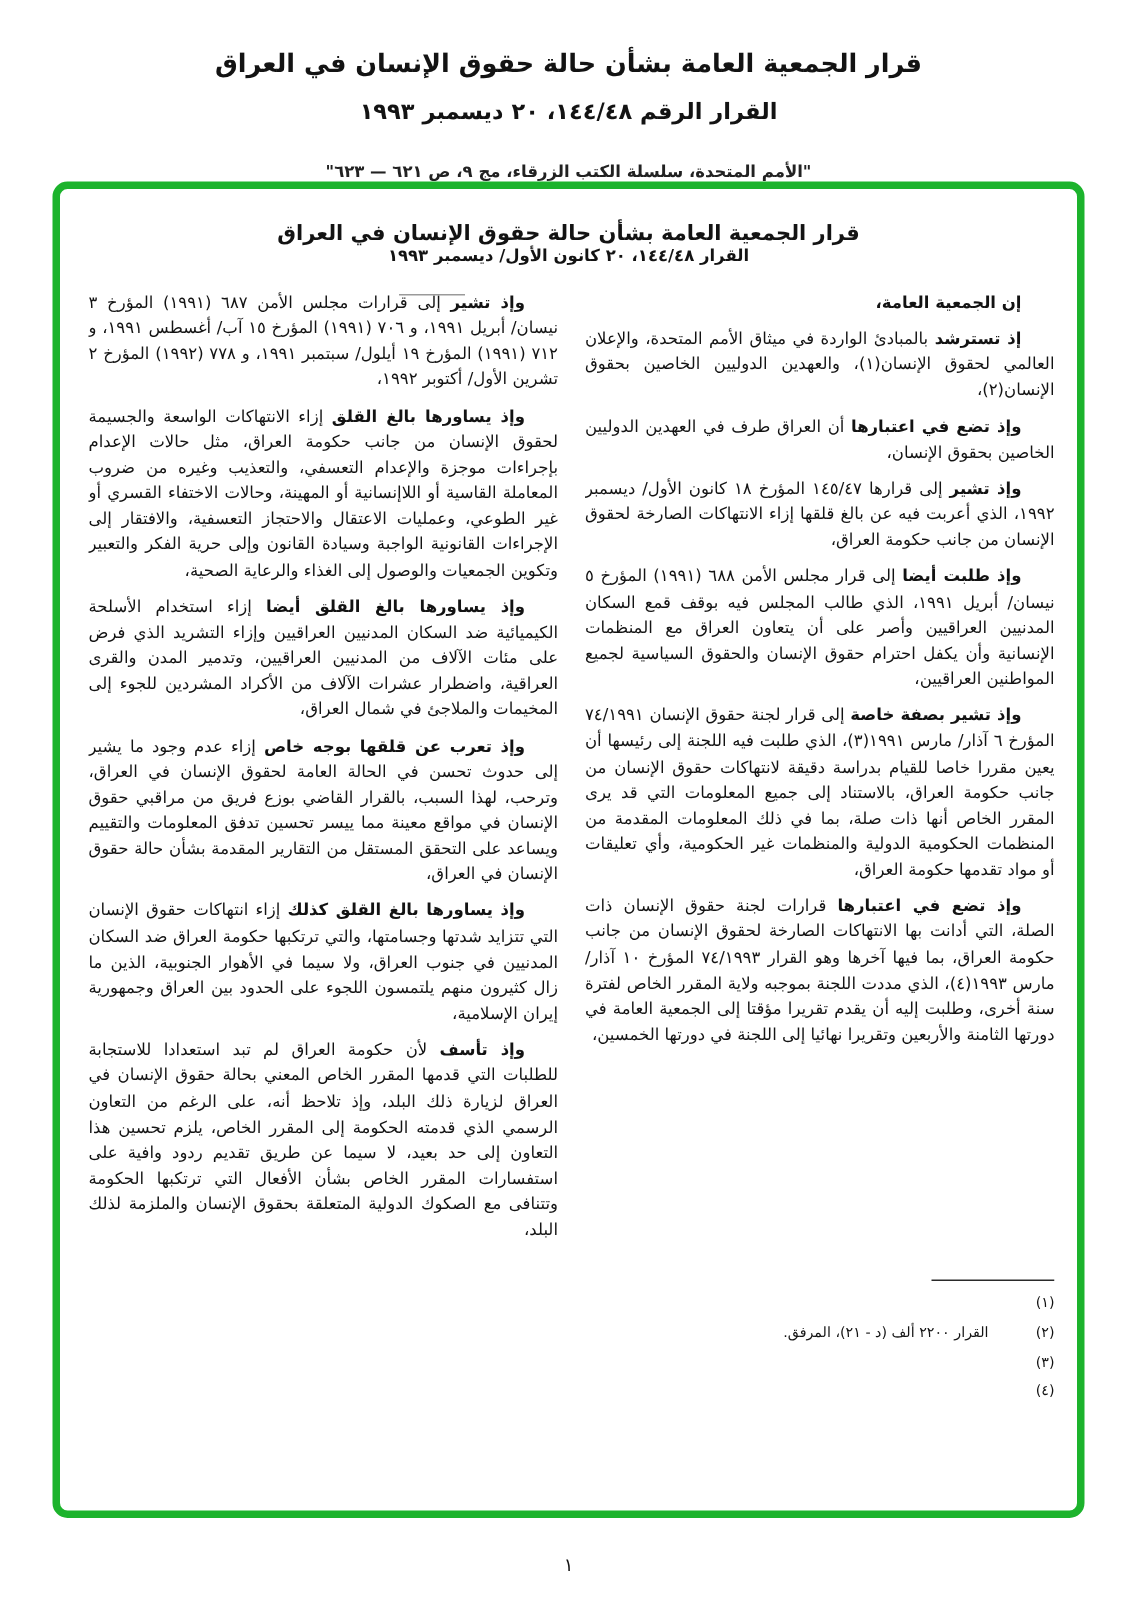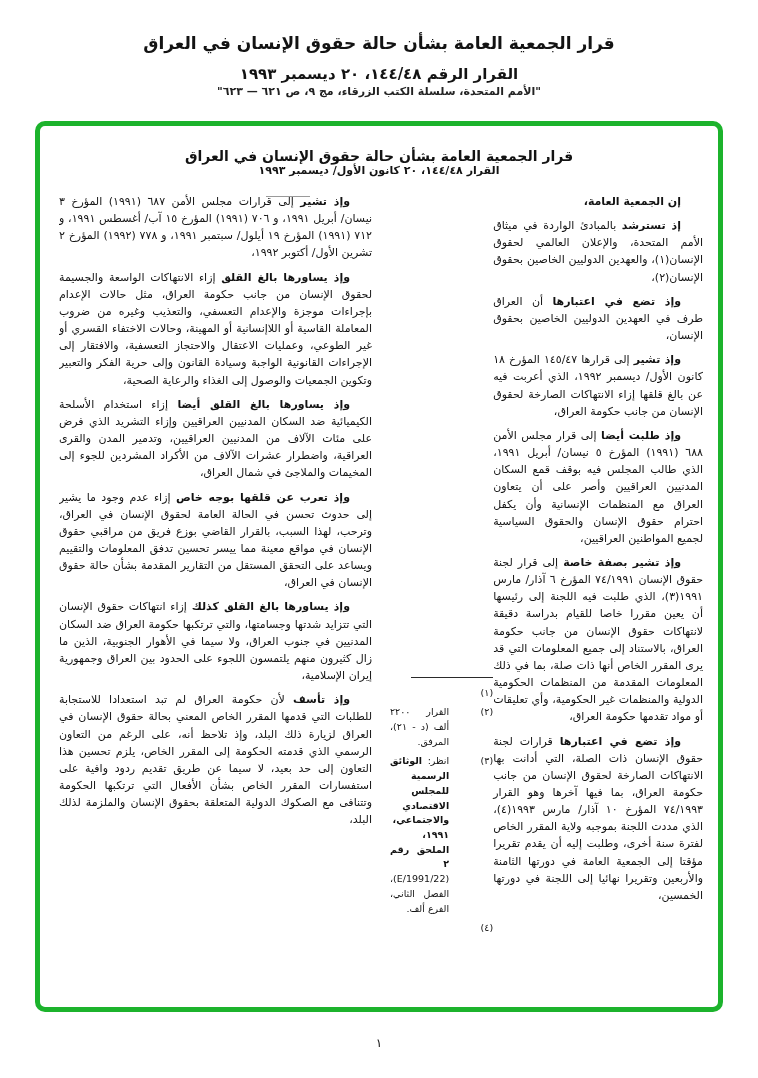--- a/index.html
+++ b/index.html
@@ -3,35 +3,35 @@
 <meta charset="utf-8">
 <style>
   html,body{margin:0;padding:0;background:#fff;}
   .page{
     width:758px;height:1078px;position:relative;overflow:hidden;
     background:#fff;color:#131313;
     font-family:"DejaVu Sans",sans-serif;
   }
   .doc-header{direction:rtl;text-align:center;padding-top:33px;}
   .h1{font-size:17px;font-weight:bold;letter-spacing:0;line-height:1.25;margin-bottom:11px;}
-  .h2{font-size:15px;font-weight:bold;margin-bottom:2px;}
+  .h2{font-size:15px;font-weight:bold;margin-bottom:25px;}
   .h3{font-size:11px;font-weight:bold;color:#222;}
   .green-box{
     position:absolute;left:35px;top:121px;width:678px;height:881px;
     border:5px solid #1cb32c;border-radius:10px;direction:rtl;
     background:#fff;box-sizing:content-box;
   }
   .box-title{margin-top:22px;text-align:center;font-size:14px;font-weight:bold;}
   .box-subtitle{text-align:center;font-size:11px;font-weight:bold;}
   .columns{
     display:flex;direction:rtl;gap:18px;
     padding:16px 15px 0 19px;height:776px;overflow:hidden;box-sizing:border-box;
   }
   .col{flex:1;font-size:11px;line-height:1.56;text-align:justify;overflow:hidden;}
-  .col-right{display:flex;flex-direction:row;}
+  .col-right{display:flex;flex-direction:column;}
   .col-left{position:relative;}
   .cont-mark{position:absolute;top:3px;right:62px;width:44px;border-top:1px solid #9a9a9a;}
   .para{margin:0 0 7px 0;text-indent:22px;}
   .b{font-weight:bold;}
   .footnotes{margin-top:auto;padding-bottom:12px;}
   .fn-sep{width:82px;border-top:1.5px solid #2a2a2a;margin:0 0 8px 0;}
   .fn-row{display:flex;direction:rtl;gap:16px;font-size:9.5px;line-height:1.55;margin-bottom:5px;}
   .fn-num{flex:0 0 28px;}
   .fn-text{flex:1;text-align:justify;}
   .page-number{position:absolute;bottom:28px;left:0;right:0;text-align:center;font-size:12px;color:#111;}
@@ -68,21 +68,20 @@
           <div>
               <div class="fn-row">
                 <span class="fn-num">(١)</span>
               </div>
               <div class="fn-row">
                 <span class="fn-num">(٢)</span>
                 <span class="fn-text"><span>القرار ٢٢٠٠ ألف (د - ٢١)، المرفق.</span></span>
               </div>
               <div class="fn-row">
                 <span class="fn-num">(٣)</span>
-                <span class="fn-text"><span>انظر: </span><span class="b">الوثائق الرسمية للمجلس الاقتصادي والاجتماعي، ١٩٩١، الملحق رقم ٢</span><span> (E/1991/22)، الفصل الثاني، الفرع ألف.</span></span>
               </div>
               <div class="fn-row">
                 <span class="fn-num">(٤)</span>
               </div>
             </div>
         </div>
       </div>
 
       <div class="col col-left">
         <div class="cont-mark"></div>

